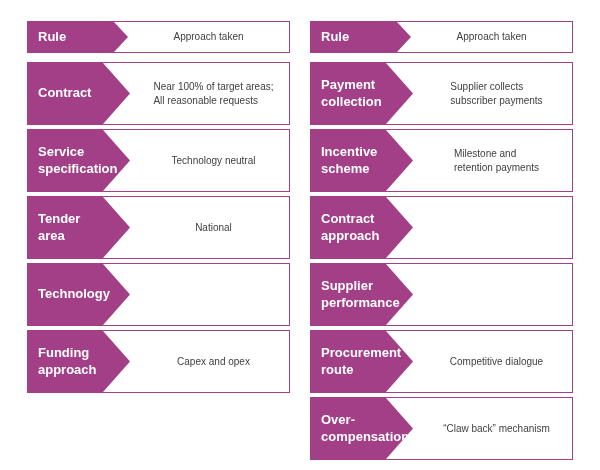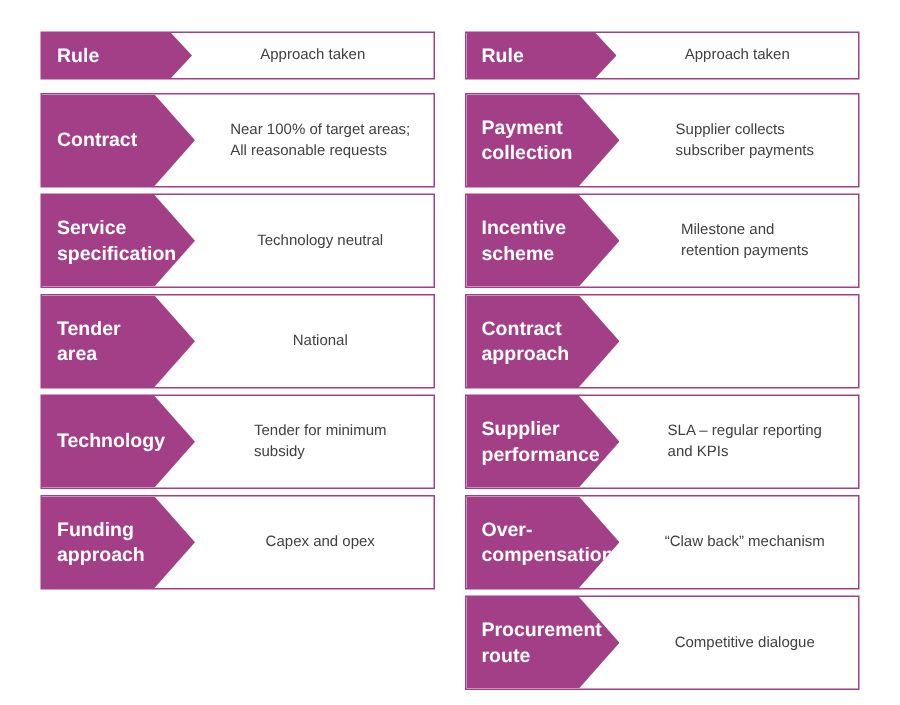--- a/index.html
+++ b/index.html
@@ -103,22 +103,20 @@
 area</span>
       </div>
       <div class="content">National</div>
     </div>
 
 
     <div class="row body">
       <div class="arrow">
         <span class="label">Technology</span>
       </div>
-      <div class="content">Tender for minimum
-subsidy</div>
     </div>
 
     <div class="row body">
       <div class="arrow">
         <span class="label">Funding
 approach</span>
       </div>
       <div class="content">Capex and opex</div>
     </div>
   </div>
@@ -154,34 +152,32 @@
         <span class="label">Contract
 approach</span>
       </div>
     </div>
 
     <div class="row body">
       <div class="arrow">
         <span class="label">Supplier
 performance</span>
       </div>
-      <div class="content">SLA – regular reporting
-and KPIs</div>
+    </div>
+
+    <div class="row body">
+      <div class="arrow">
+        <span class="label">Procurement
+route</span>
+      </div>
+      <div class="content">Competitive dialogue</div>
     </div>
 
     <div class="row body">
       <div class="arrow">
         <span class="label">Over-
 compensation</span>
       </div>
       <div class="content">“Claw back” mechanism</div>
     </div>
-
-    <div class="row body">
-      <div class="arrow">
-        <span class="label">Procurement
-route</span>
-      </div>
-      <div class="content">Competitive dialogue</div>
-    </div>
   </div>
 
 </div>
 
 </body></html>

